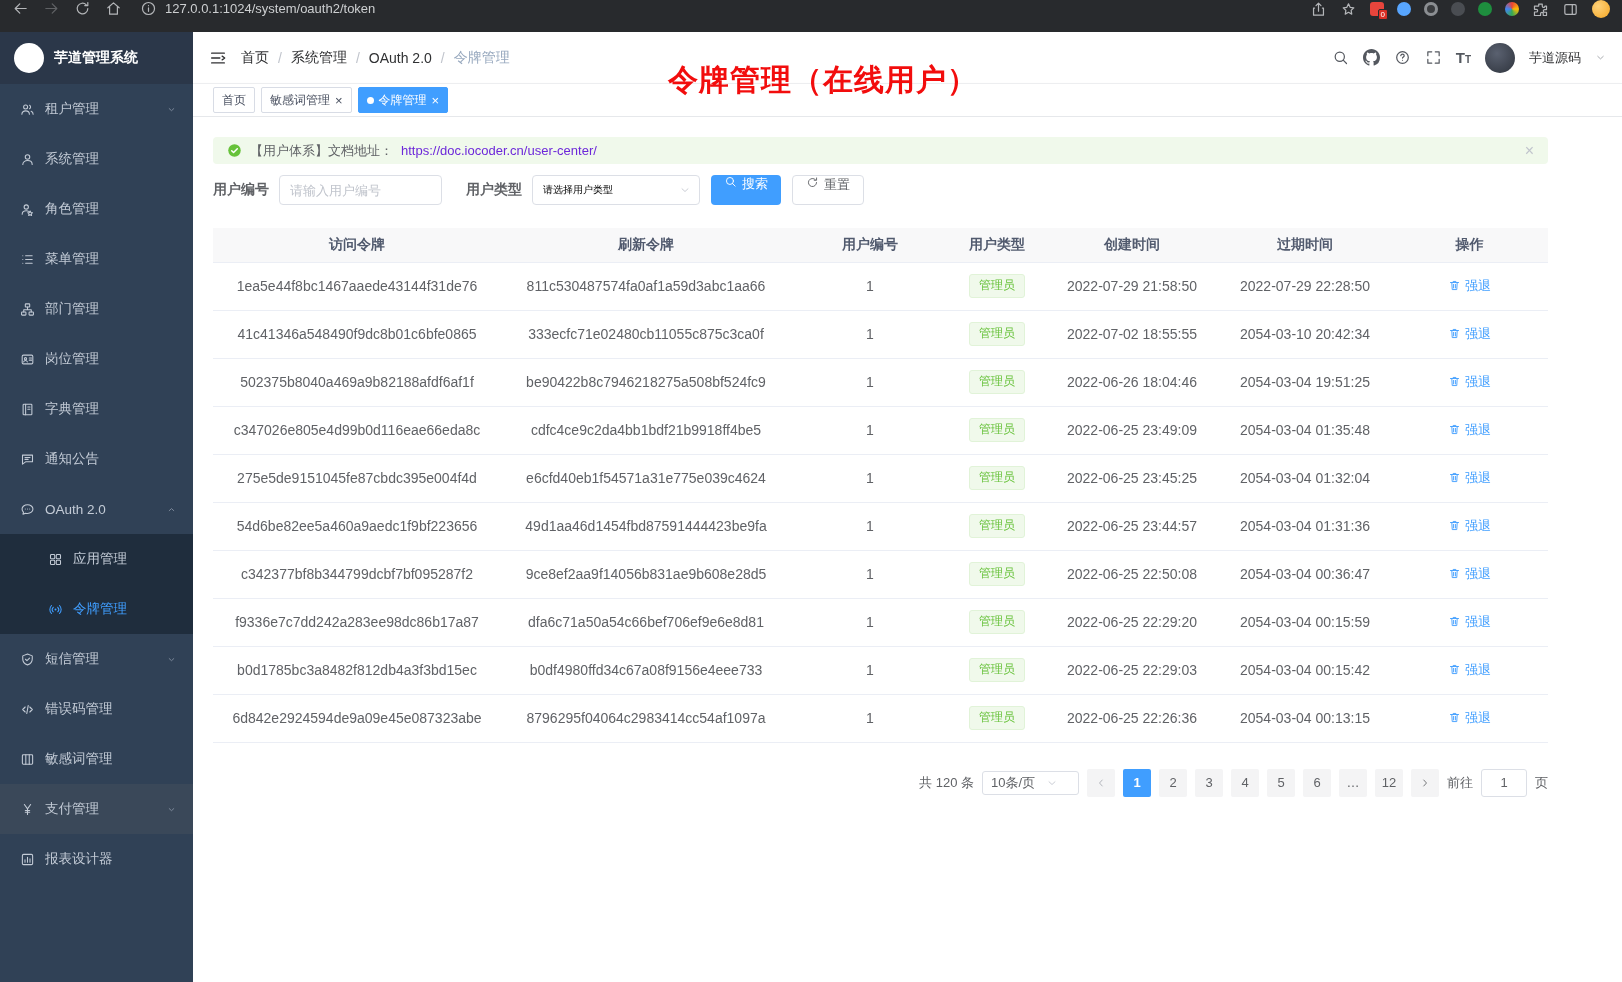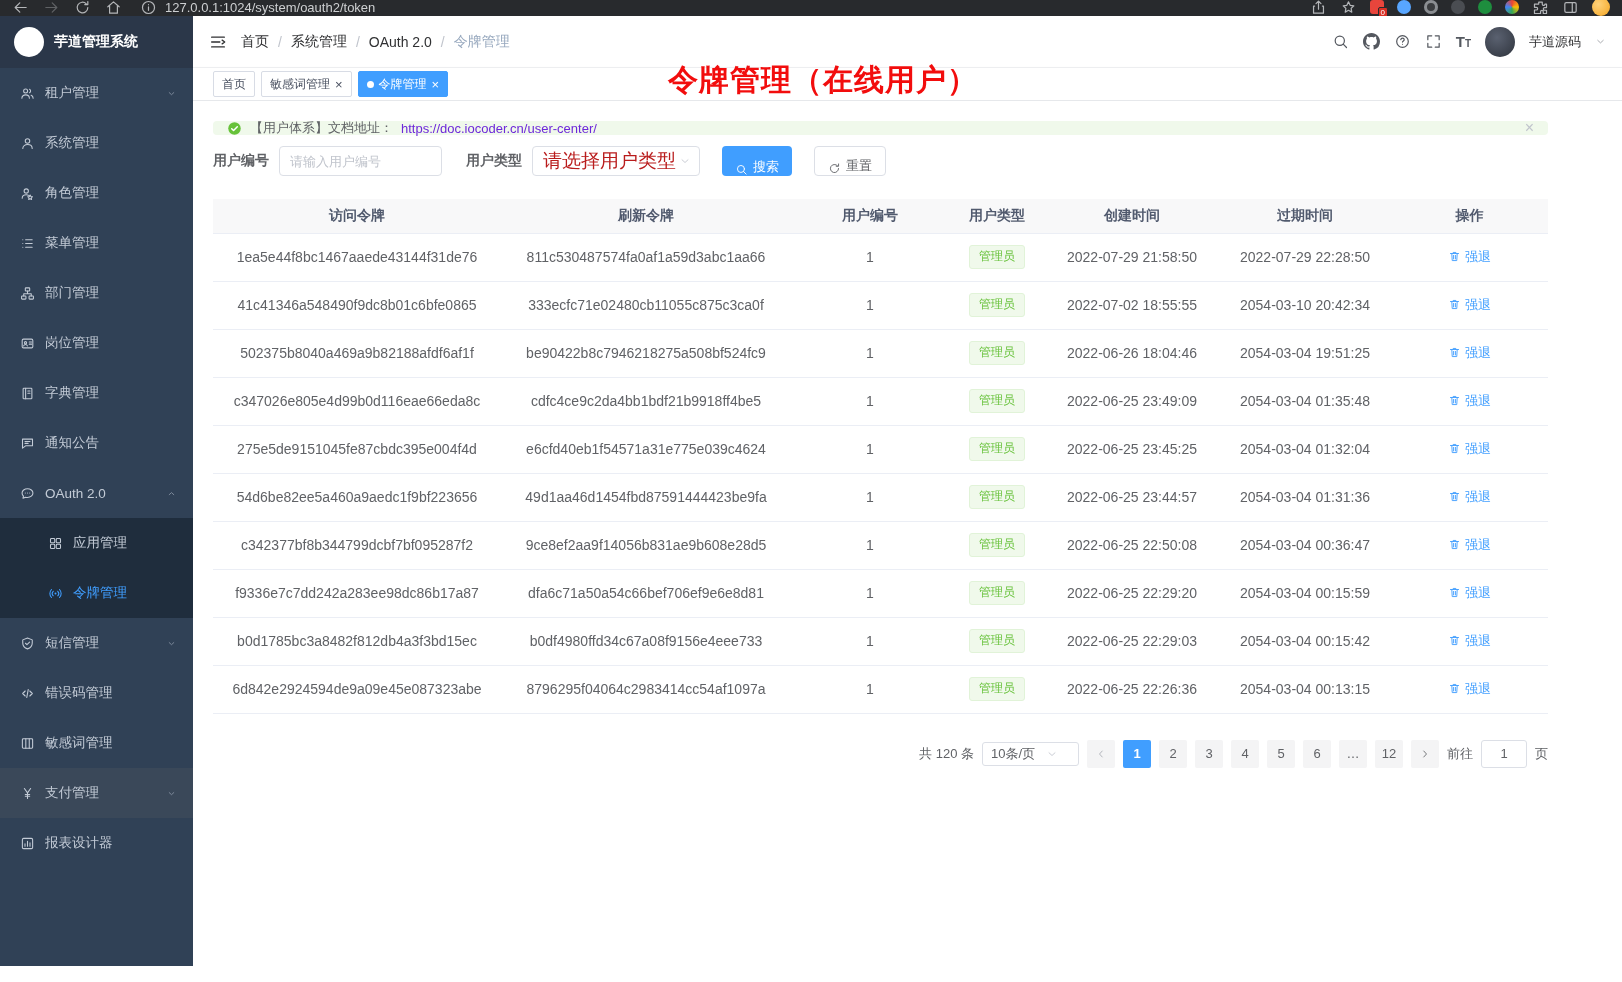--- a/index.html
+++ b/index.html
@@ -4,21 +4,21 @@
 <style>
   *{margin:0;padding:0;box-sizing:border-box}
   html,body{width:1622px;height:982px;overflow:hidden;background:#fff;
     font-family:"Liberation Sans","DejaVu Sans",sans-serif;}
   svg{display:block}
   svg.ln{fill:none;stroke:currentColor;stroke-width:1.7;stroke-linecap:round;stroke-linejoin:round}
   svg .fl{fill:currentColor;stroke:none}
   svg.fl2{fill:currentColor;stroke:none}
 
   
-  .browser{height:16px;background:#282a2d;display:flex;align-items:flex-end;padding:0 12px;gap:14px;color:#b8babd}
+  .browser{height:32px;background:#282a2d;display:flex;align-items:flex-start;padding:0 12px;gap:14px;color:#b8babd}
   .bic{width:17px;height:17px;color:#b4b6b9;flex-shrink:0;cursor:pointer}
   .bic svg{width:100%;height:100%}
   .bic.dim{color:#606265}
   .urlwrap{flex:1;display:flex;align-items:center;gap:8px;min-width:0;padding-left:4px}
   .url{color:#cdcfd1;font-size:13px;white-space:nowrap}
   .bspacer{flex:1}
   .brt{display:flex;align-items:center;gap:13px}
   .dot{width:14px;height:14px;border-radius:50%;flex-shrink:0;cursor:pointer}
   .extred{position:relative;width:14px;height:14px;border-radius:3px;background:#e8453c;cursor:pointer}
   .extbadge{position:absolute;right:-4px;bottom:-4px;background:#d93025;color:#fff;font-size:8px;line-height:9px;padding:0 2px;border-radius:2px;border:1px solid #282a2d}
@@ -65,37 +65,37 @@
   
   .tagsbar{height:33px;background:#fff;border-bottom:1px solid #e6e8eb;box-shadow:0 1px 3px rgba(0,0,0,.08);display:flex;align-items:center;gap:6px;padding:0 20px}
   .tag-item{height:26px;display:inline-flex;align-items:center;gap:5px;padding:0 8px;border:1px solid #d8dce5;background:#fff;color:#495060;font-size:12px;cursor:pointer;border-radius:2px;white-space:nowrap}
   .tag-item .tclose{font-size:13px;line-height:1;color:inherit;cursor:pointer}
   .tag-item.active{background:#409eff;border-color:#409eff;color:#fff}
   .tag-item.active .tdot{width:7px;height:7px;border-radius:50%;background:#fff;display:inline-block}
 
   
   .content{flex:1;padding:20px 74px 0 20px;background:#fff;overflow:hidden}
 
-  .alert{height:14px;background:#f0f9eb;border-radius:4px;display:flex;align-items:center;gap:8px;padding:0 14px;margin-bottom:11px}
+  .alert{height:27px;background:#f0f9eb;border-radius:4px;display:flex;align-items:center;gap:8px;padding:0 14px;margin-bottom:11px}
   .alert .chk{width:15px;height:15px;flex-shrink:0}
   .alert .chk svg{width:15px;height:15px}
   .alabel{font-size:13px;color:#606266}
   .alink{font-size:13px;color:#6d28d9;text-decoration:none;cursor:pointer}
   .aclose{margin-left:auto;color:#c0c4cc;font-size:16px;line-height:1;cursor:pointer}
 
   .filters{display:flex;align-items:center;margin-bottom:23px;font-size:14px}
   .flabel{font-weight:bold;color:#606266;margin-right:10px;white-space:nowrap}
   .finput{width:163px;height:30px;border:1px solid #dcdfe6;border-radius:4px;padding:0 10px;font-size:13px;color:#606266;outline:none;font-family:inherit}
   .finput::placeholder{color:#c0c4cc}
   .fgap{width:24px}
   .fselect{width:168px;height:30px;border:1px solid #dcdfe6;border-radius:4px;padding:0 8px 0 10px;display:flex;align-items:center;justify-content:space-between;cursor:pointer;background:#fff}
-  .fselect .ph{font-size:19px;color:#b91c1c}
+  .fselect .ph{font-size:10px;color:#000000}
   .fselect .scaret{width:12px;height:12px;color:#c0c4cc}
   .fselect .scaret svg{width:12px;height:12px}
-  .btn{height:30px;border:none;border-radius:4px;display:inline-flex;align-items:flex-end;gap:5px;font-size:13px;padding:0 13px;cursor:pointer;font-family:inherit;margin-left:22px}
+  .btn{height:30px;border:none;border-radius:4px;display:inline-flex;align-items:flex-start;gap:5px;font-size:13px;padding:0 13px;cursor:pointer;font-family:inherit;margin-left:11px}
   .btn .bsvg{width:13px;height:13px}
   .btn .bsvg svg{width:13px;height:13px}
   .btn.primary{background:#409eff;color:#fff}
   .btn.plain{background:#fff;color:#606266;border:1px solid #dcdfe6}
 
   table.tbl{width:100%;border-collapse:collapse;table-layout:fixed}
   .tbl th{height:34px;background:#f8f8f9;font-size:14px;font-weight:600;color:#515a6e;border-bottom:1px solid #ebeef5;text-align:center;white-space:nowrap}
   .tbl td{height:48px;font-size:14px;color:#606266;border-bottom:1px solid #ebeef5;text-align:center;white-space:nowrap;overflow:hidden}
   .badge{display:inline-block;padding:3px 9px;font-size:12px;color:#67c23a;background:#f0f9eb;border:1px solid #e1f3d8;border-radius:3px;line-height:1.3}
   .act{color:#409eff;font-size:13px;display:inline-flex;align-items:center;gap:4px;cursor:pointer;text-decoration:none}

